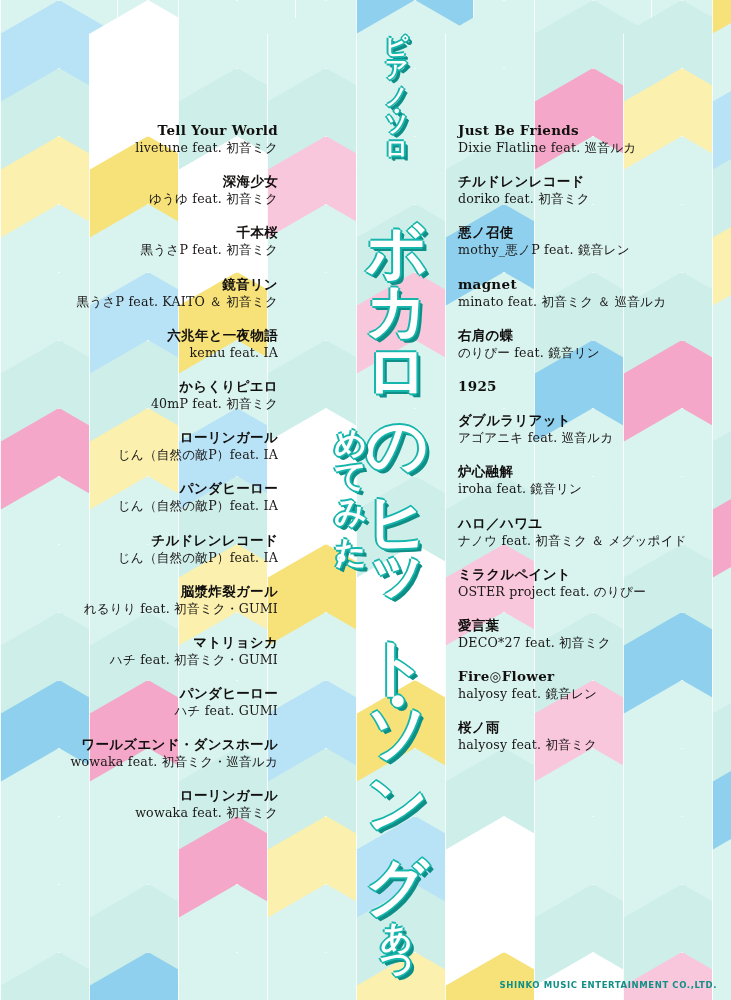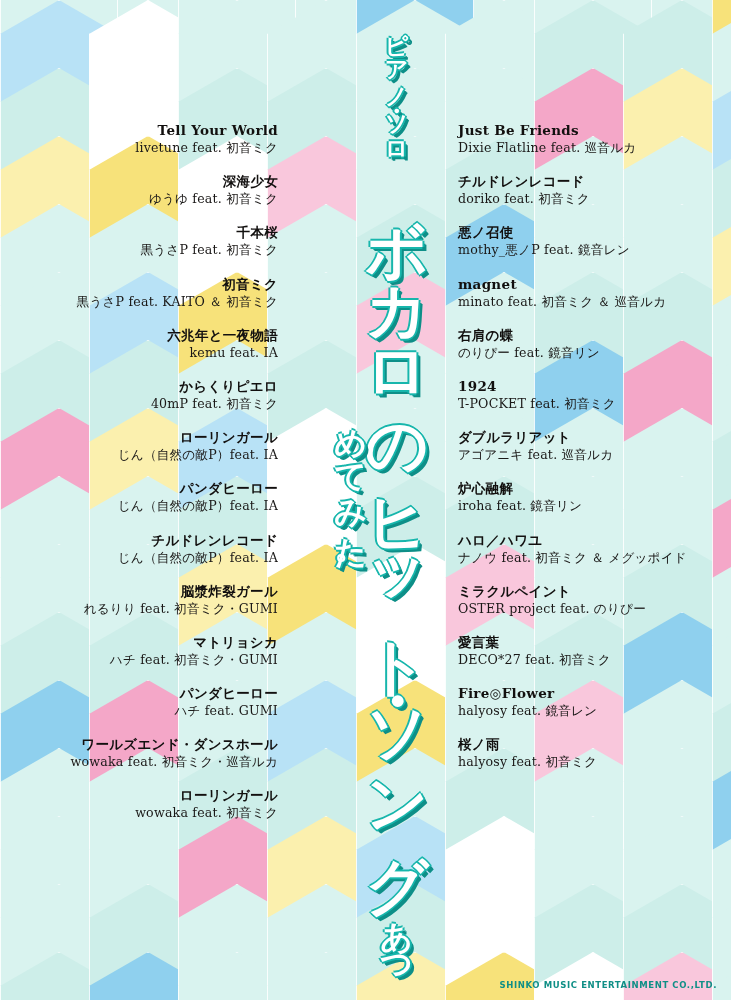--- a/index.html
+++ b/index.html
@@ -441,21 +441,21 @@
       </div>
       <div class="song">
         <div class="t">深海少女</div>
         <div class="a">ゆうゆ feat. 初音ミク</div>
       </div>
       <div class="song">
         <div class="t">千本桜</div>
         <div class="a">黒うさP feat. 初音ミク</div>
       </div>
       <div class="song">
-        <div class="t">初音ミク</div>
+        <div class="t">鏡音リン</div>
         <div class="a">黒うさP feat. KAITO ＆ 初音ミク</div>
       </div>
       <div class="song">
         <div class="t">六兆年と一夜物語</div>
         <div class="a">kemu feat. IA</div>
       </div>
       <div class="song">
         <div class="t">からくりピエロ</div>
         <div class="a">40mP feat. 初音ミク</div>
       </div>
@@ -508,22 +508,21 @@
       </div>
       <div class="song">
         <div class="t">magnet</div>
         <div class="a">minato feat. 初音ミク ＆ 巡音ルカ</div>
       </div>
       <div class="song">
         <div class="t">右肩の蝶</div>
         <div class="a">のりぴー feat. 鏡音リン</div>
       </div>
       <div class="song">
-        <div class="t">1924</div>
-        <div class="a">T-POCKET feat. 初音ミク</div>
+        <div class="t">1925</div>
       </div>
       <div class="song">
         <div class="t">ダブルラリアット</div>
         <div class="a">アゴアニキ feat. 巡音ルカ</div>
       </div>
       <div class="song">
         <div class="t">炉心融解</div>
         <div class="a">iroha feat. 鏡音リン</div>
       </div>
       <div class="song">

